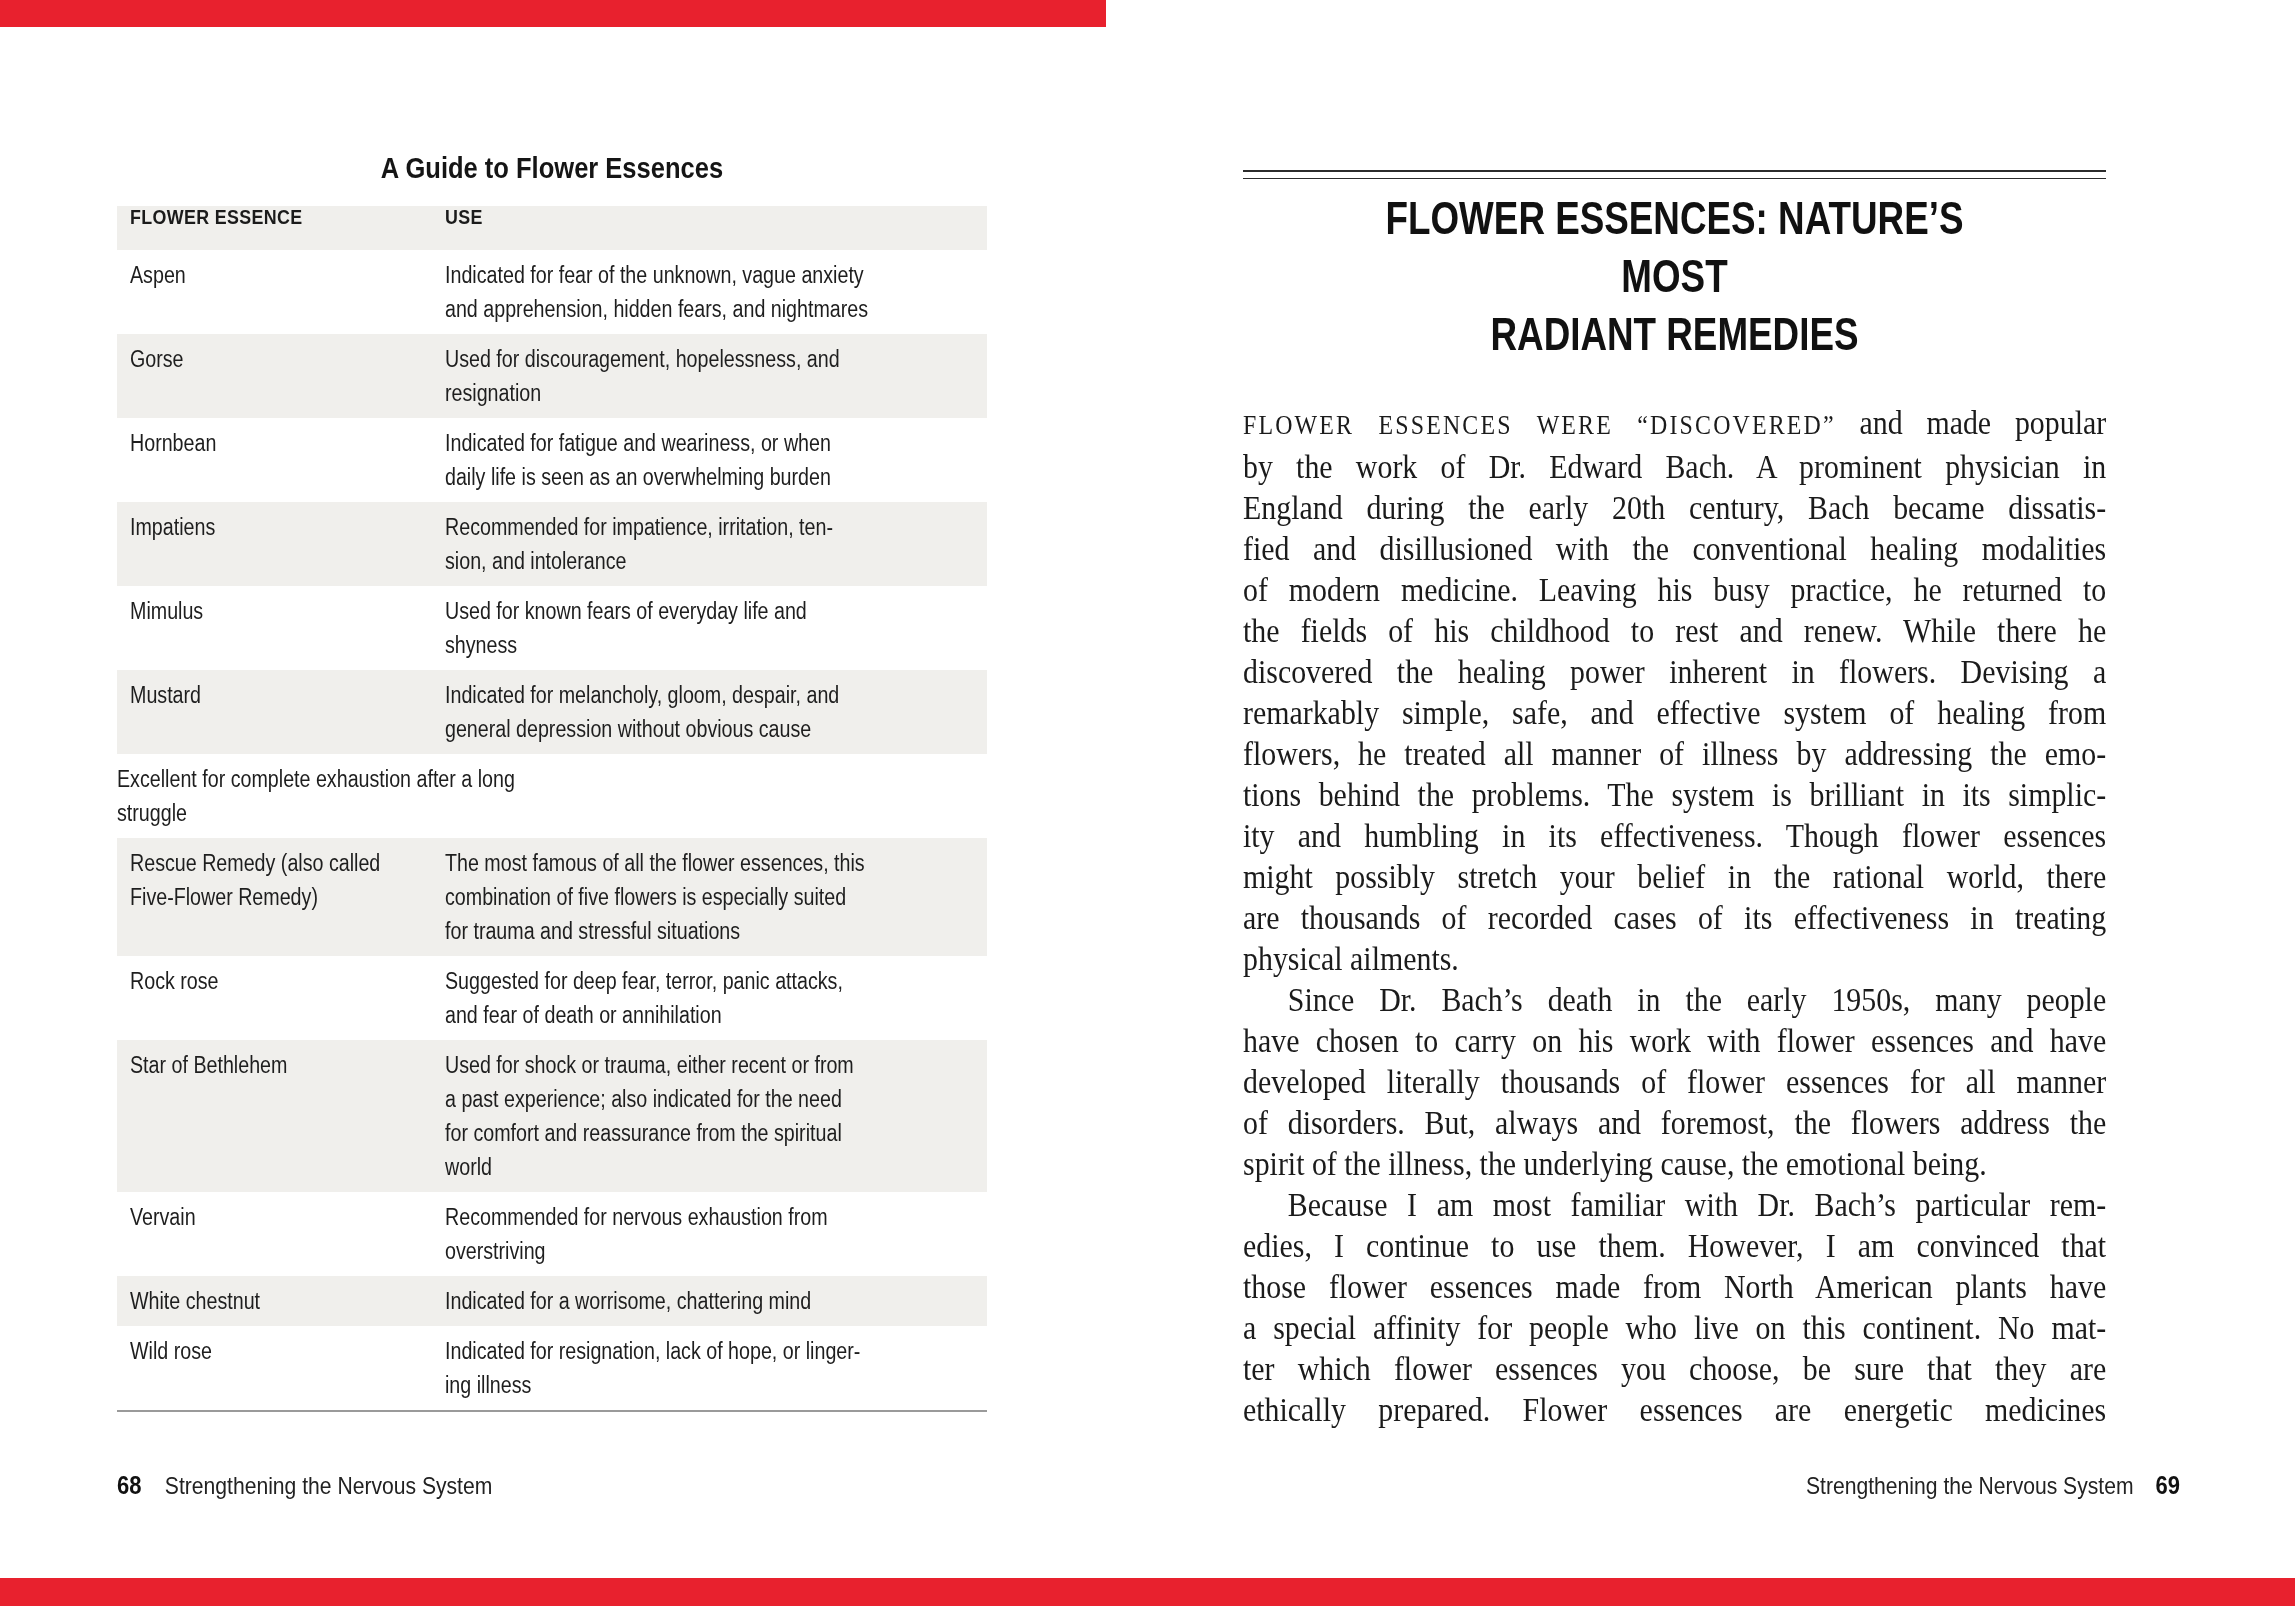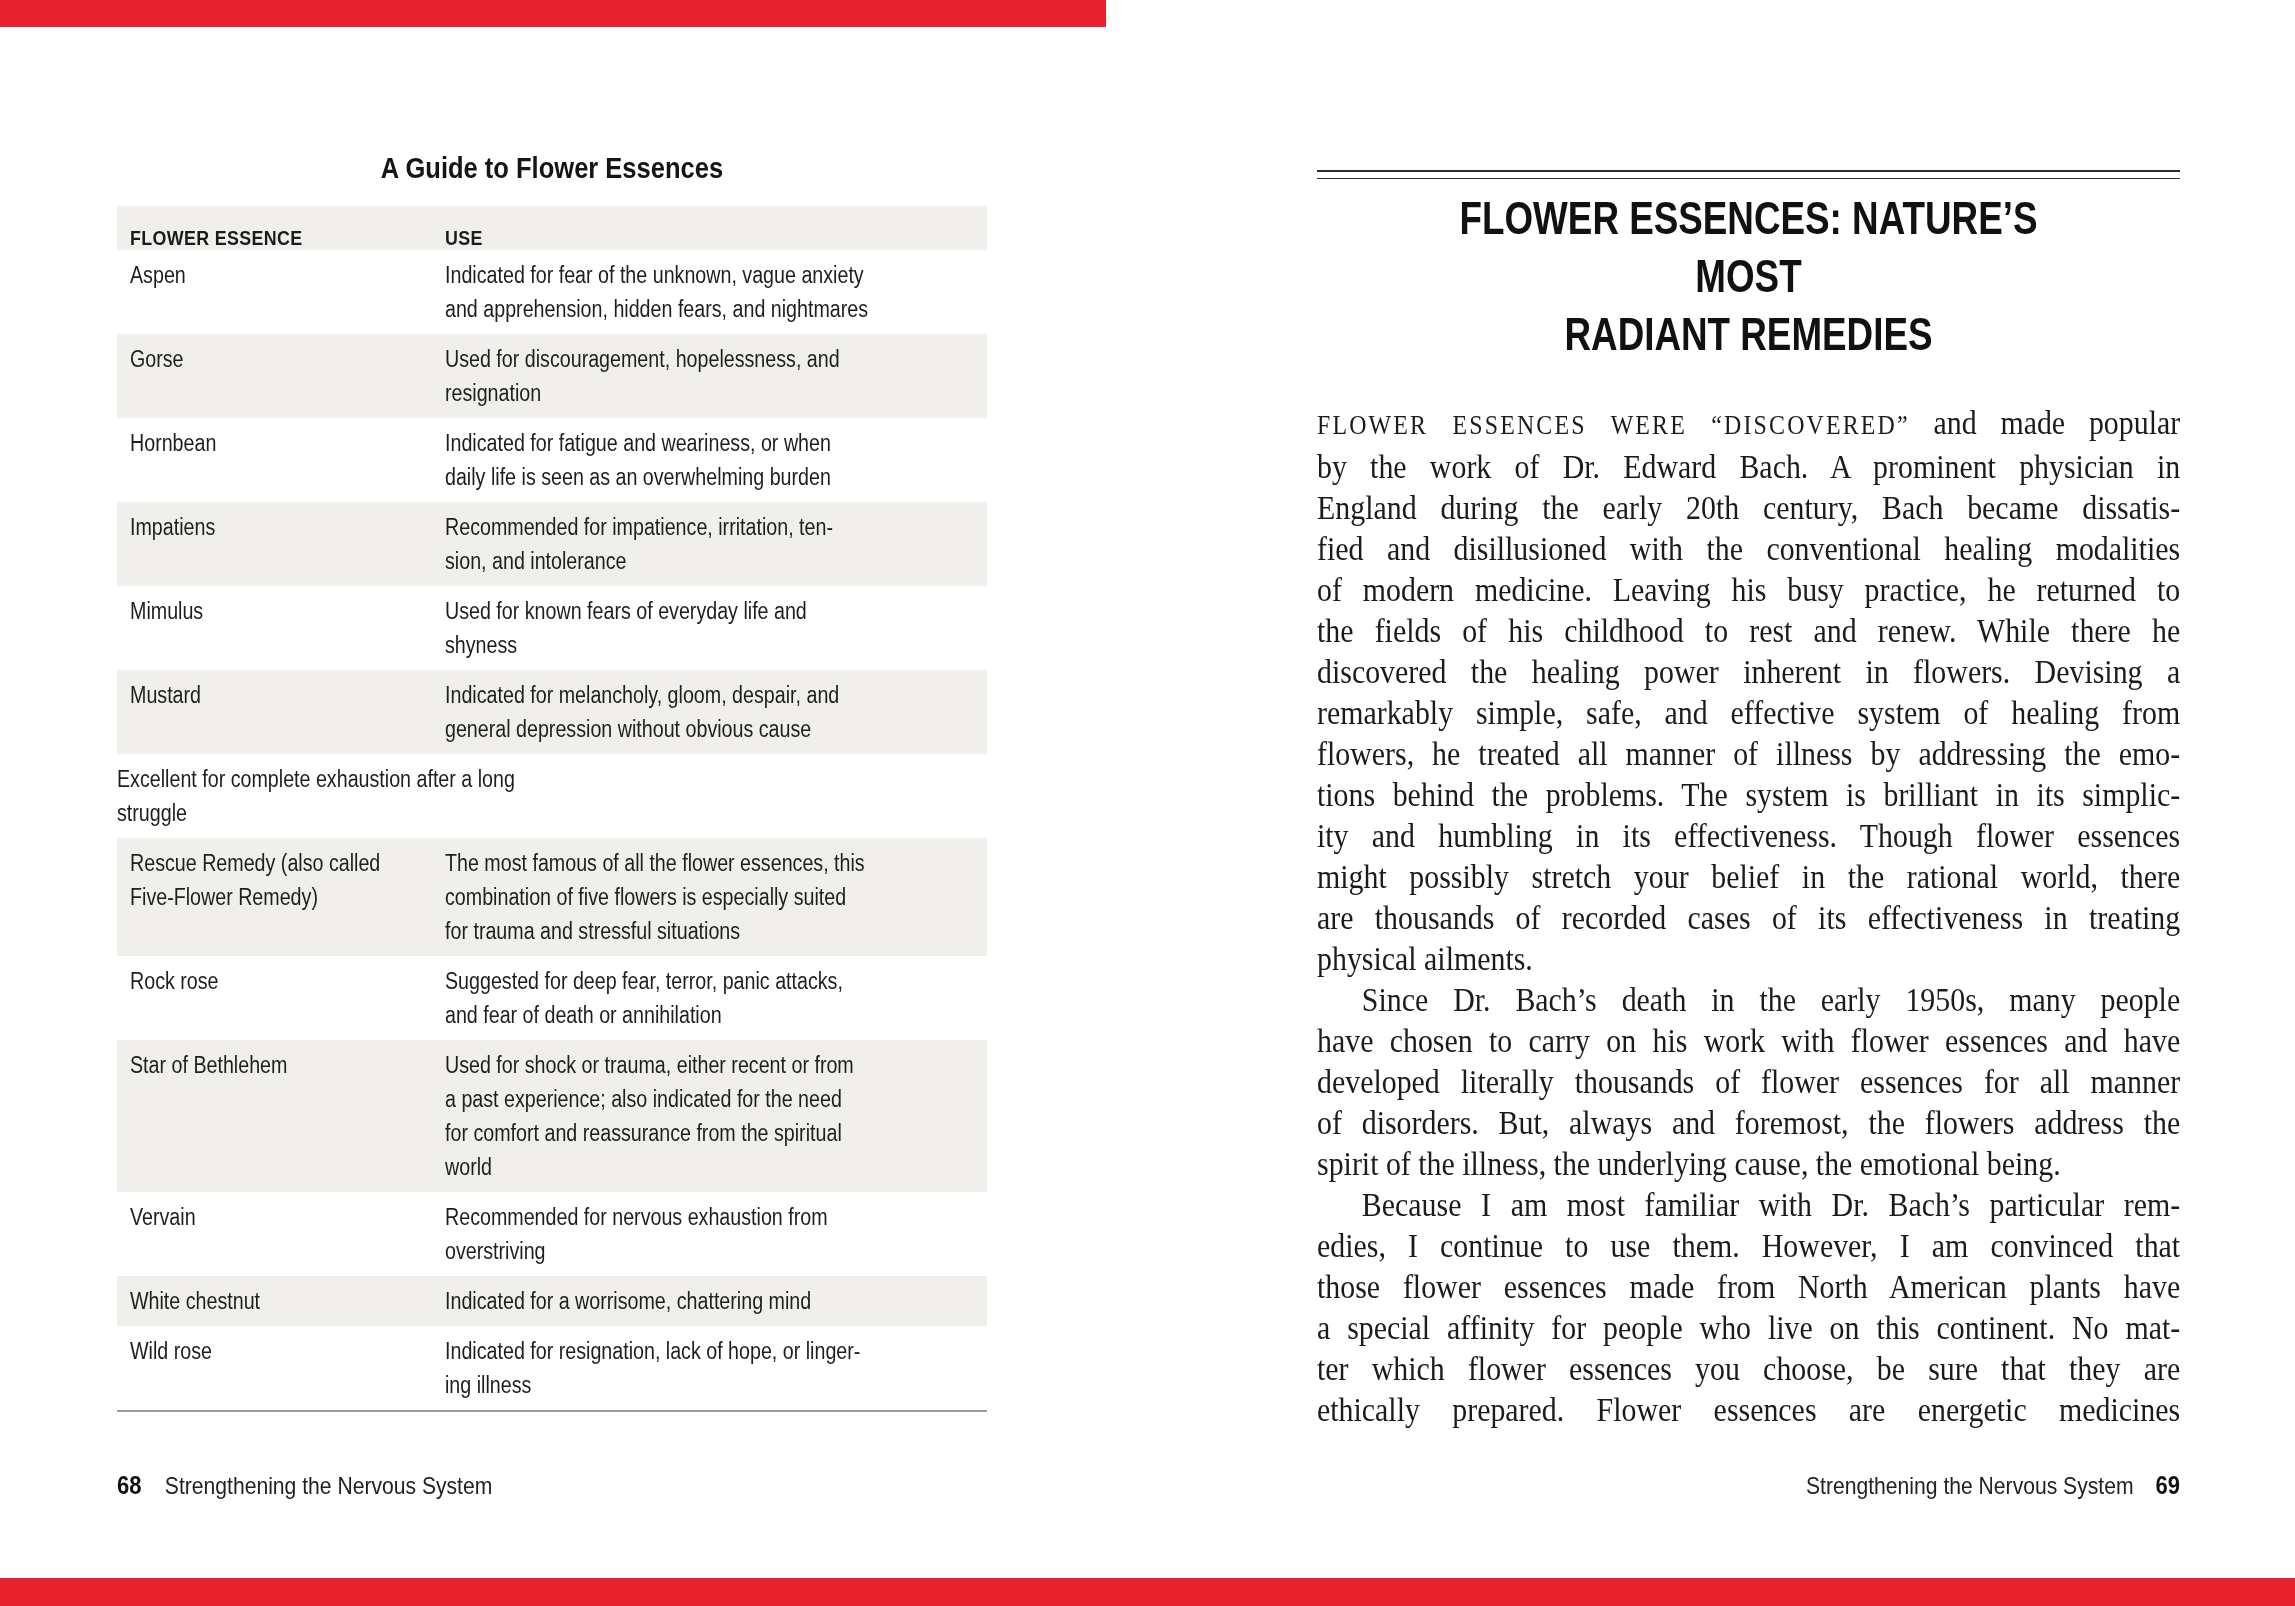--- a/index.html
+++ b/index.html
@@ -24,38 +24,38 @@
   .edge-bottom{position:absolute;left:0;top:1578px;width:2295px;height:29px;background:var(--edge-red);}
 
   
   .guide{position:absolute;left:117px;top:150px;width:870px;}
   .guide-title{
     font-size:29px;line-height:37px;font-weight:bold;text-align:center;
     letter-spacing:0px;color:#151515;
     transform:scaleX(0.88);transform-origin:center top;
   }
   .thead{
-    display:flex;align-items:flex-end;height:44px;margin-top:19.4px;
+    display:flex;align-items:flex-start;height:44px;margin-top:19.4px;
     background:var(--stripe);
   }
   .hcell{font-weight:bold;font-size:20.3px;letter-spacing:0.4px;color:#1b1b1b;}
   .hcell.inner{transform:scaleX(0.88);transform-origin:0 center;}
   .trow{display:flex;padding:8px 0;}
   .trow.shaded{background:var(--stripe);justify-content:space-between;}
   .tname{width:328px;padding-left:13.2px;flex:none;}
   .tuse{flex:1;padding-right:5.3px;}
   .cname,.cuse{
     font-size:23px;line-height:34px;color:#1e1e1e;
     width:117%;transform:scaleX(0.855);transform-origin:0 0;
   }
   .col-pad{padding-left:13.2px;width:328px;flex:none;}
   .table-bottom-rule{border-top:2.6px solid var(--table-rule);margin-top:0px;}
 
   
-  .article{position:absolute;left:1317px;top:170px;width:863px;}
+  .article{position:absolute;left:1243px;top:170px;width:863px;}
   .double-rule{height:8.8px;border-top:2.6px solid var(--double-rule);border-bottom:1.8px solid var(--double-rule);}
   .page-title{
     margin-top:10.6px;
     font-size:46px;line-height:58px;font-weight:bold;text-align:center;color:#111;
     transform:scaleX(0.80);transform-origin:center top;
   }
   .bodytext{
     margin-top:39px;
     width:982px;
     transform:scaleX(0.879);transform-origin:0 0;

